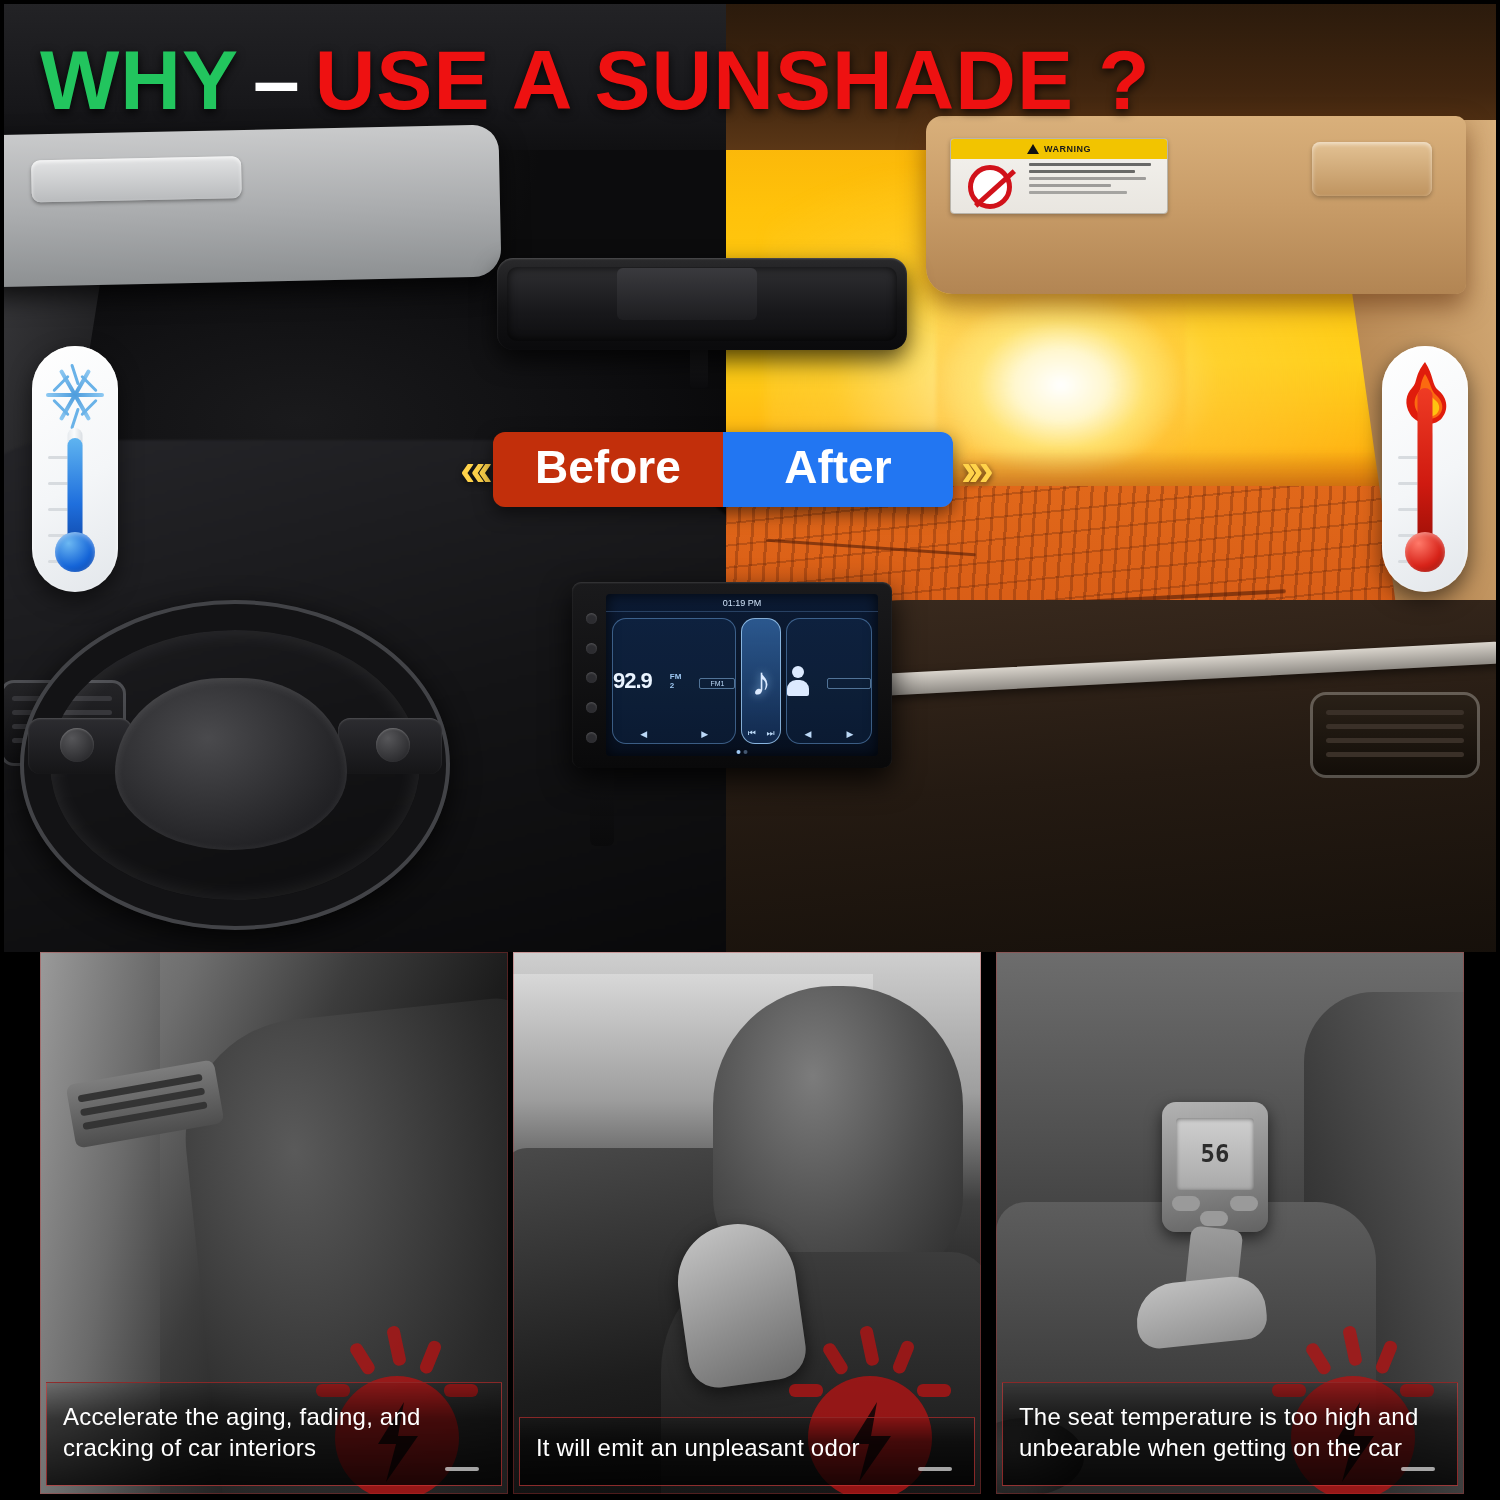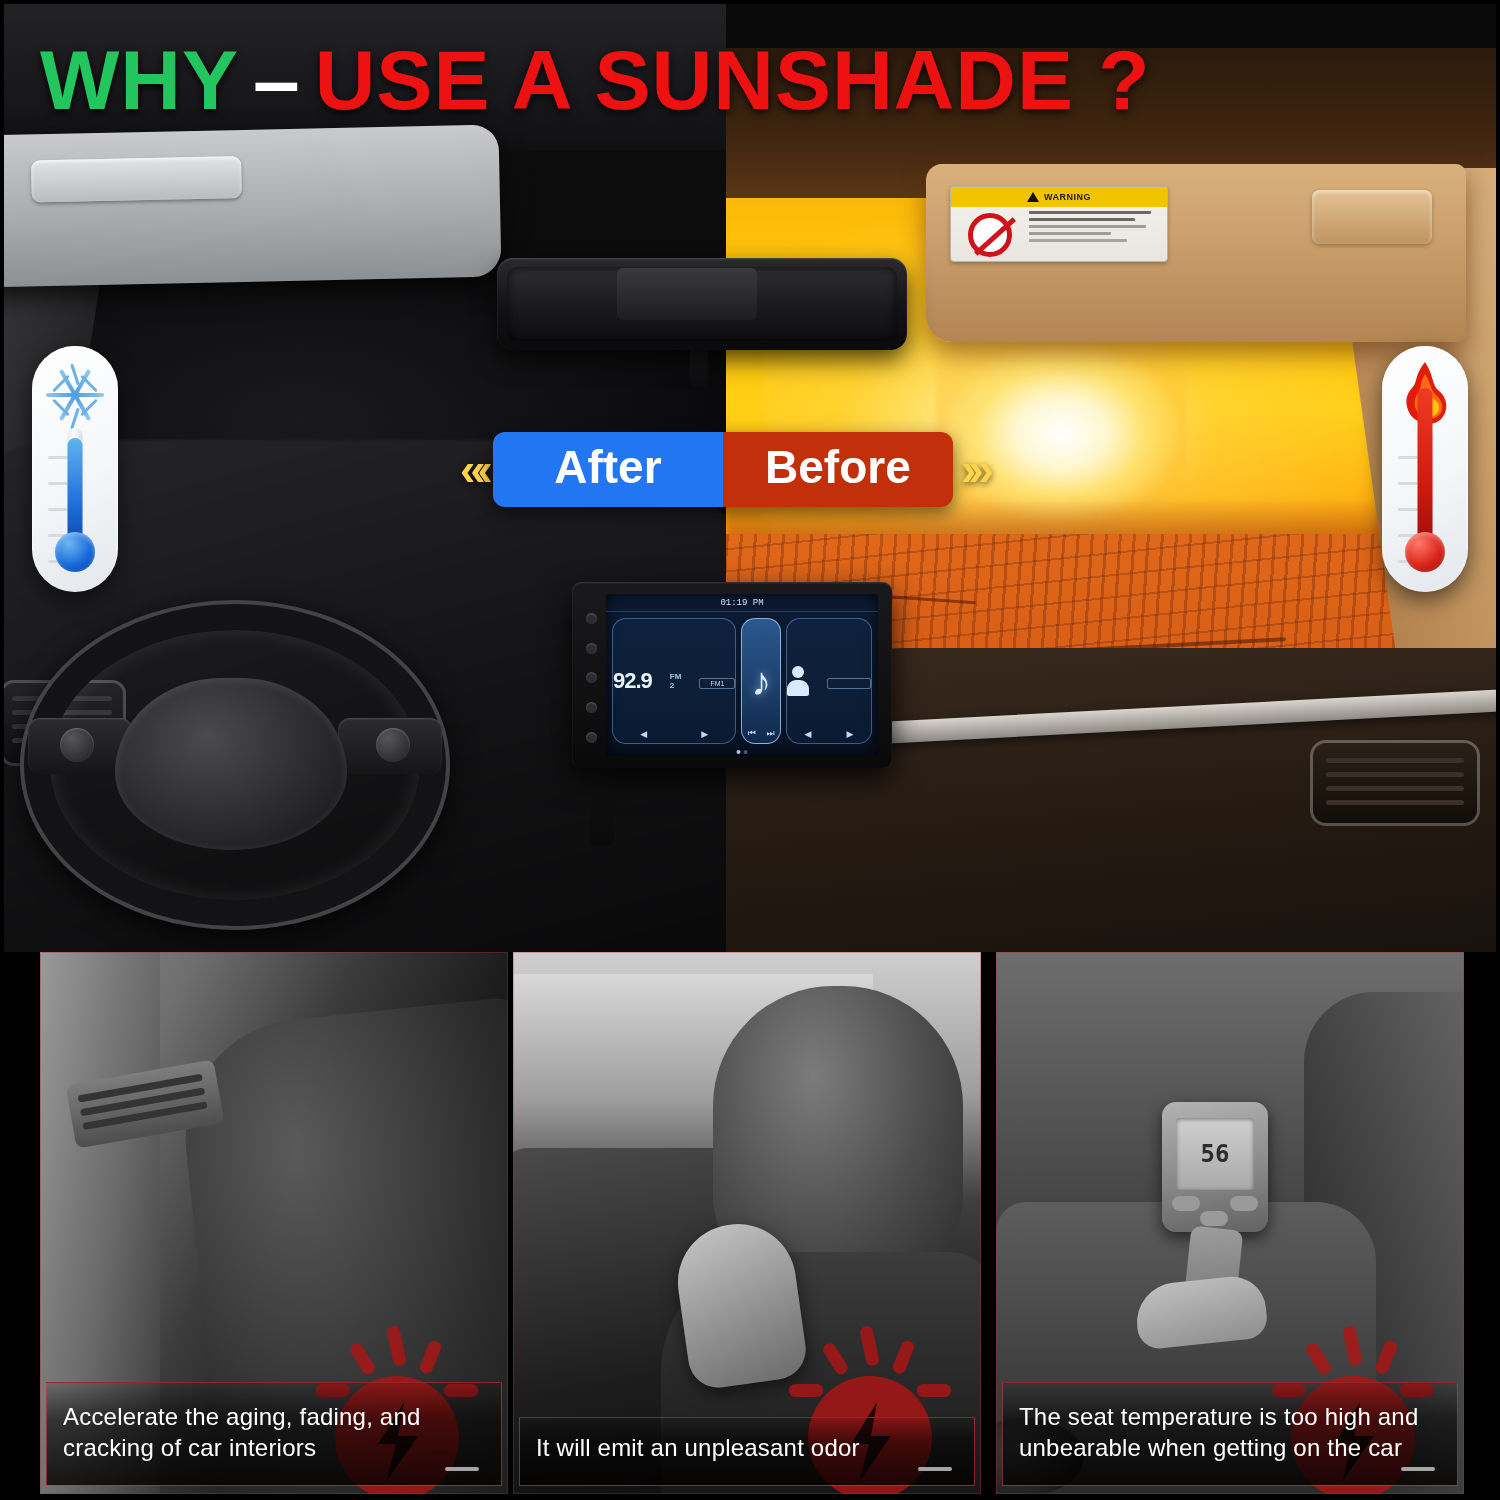--- a/index.html
+++ b/index.html
@@ -95,21 +95,20 @@
     border-radius:14px;
     box-shadow:inset 0 0 0 3px rgba(200,205,210,.25);
   }
   .vent-l i { position:absolute; left:12px; width:100px; height:5px; background:#37373b; border-radius:3px; }
 
   
   .half-right {
     position:absolute; left:726px; top:0; width:774px; height:952px; overflow:hidden;
     background:linear-gradient(180deg,
        #f2a008 0%, #ffc20a 22%, #ffcf16 38%, #ff9b0c 56%, #e9600f 70%, #c94310 85%, #a8320d 100%);
-    margin-top:48px;
   }
   .headliner-r {
     position:absolute; left:0; top:0; width:774px; height:150px;
     background:linear-gradient(180deg,#2a1a0c 0%, #40250f 60%, #5b3716 100%);
   }
   .sun {
     position:absolute; left:210px; top:290px; width:250px; height:190px;
     background:radial-gradient(ellipse at 50% 50%, #ffffff 0%, #fff7cf 26%, rgba(255,226,110,.85) 48%, rgba(255,186,40,.35) 70%, rgba(255,170,20,0) 100%);
     filter:blur(2px);
   }
@@ -304,21 +303,20 @@
   .screen {
     position:absolute; left:34px; top:12px; right:14px; bottom:12px;
     background:linear-gradient(180deg,#0b1a33 0%, #0a1629 55%, #071020 100%);
     border-radius:4px; overflow:hidden;
     box-shadow:inset 0 0 14px rgba(0,0,0,.8);
   }
   .screen .statusbar {
     position:absolute; left:0; right:0; top:0; height:18px; display:flex;
     align-items:center; padding:0 12px; color:#9fc4ef; font-size:8px;
     border-bottom:1px solid rgba(120,170,230,.28);
-    font-family:Liberation Mono, monospace;
   }
   .screen .statusbar .clock { position:absolute; left:50%; transform:translateX(-50%); font-size:9px; color:#cfe2f8; }
   .tiles { position:absolute; left:6px; right:6px; top:24px; bottom:12px; display:flex; gap:5px; }
   .tile {
     flex:1; border:1px solid rgba(120,175,235,.45); border-radius:14px;
     position:relative; background:rgba(30,70,130,.18);
     display:flex; flex-direction:row; align-items:center; justify-content:center; gap:18px;
   }
   .tile.mid { background:linear-gradient(180deg,rgba(70,140,220,.55),rgba(40,95,175,.30)); border-color:rgba(170,215,255,.75); }
   .tile .freq { color:#eaf4ff; font-size:22px; font-weight:bold; letter-spacing:-1px; }
@@ -645,22 +643,22 @@
           <i></i>
         </div>
       <div class="tube"></div>
       <div class="fill"></div>
       <div class="bulb"></div>
     </div>
 
     <div class="ab-wrap">
       <span class="chev left">«‹</span>
       <div class="badge-group">
+        <div class="badge before">Before</div>
         <div class="badge after">After</div>
-        <div class="badge before">Before</div>
       </div>
       <span class="chev right">›»</span>
     </div>
 
   </div>
 
   <div class="panels">
 
     <div class="panel p1">
       <div class="ph"></div>

